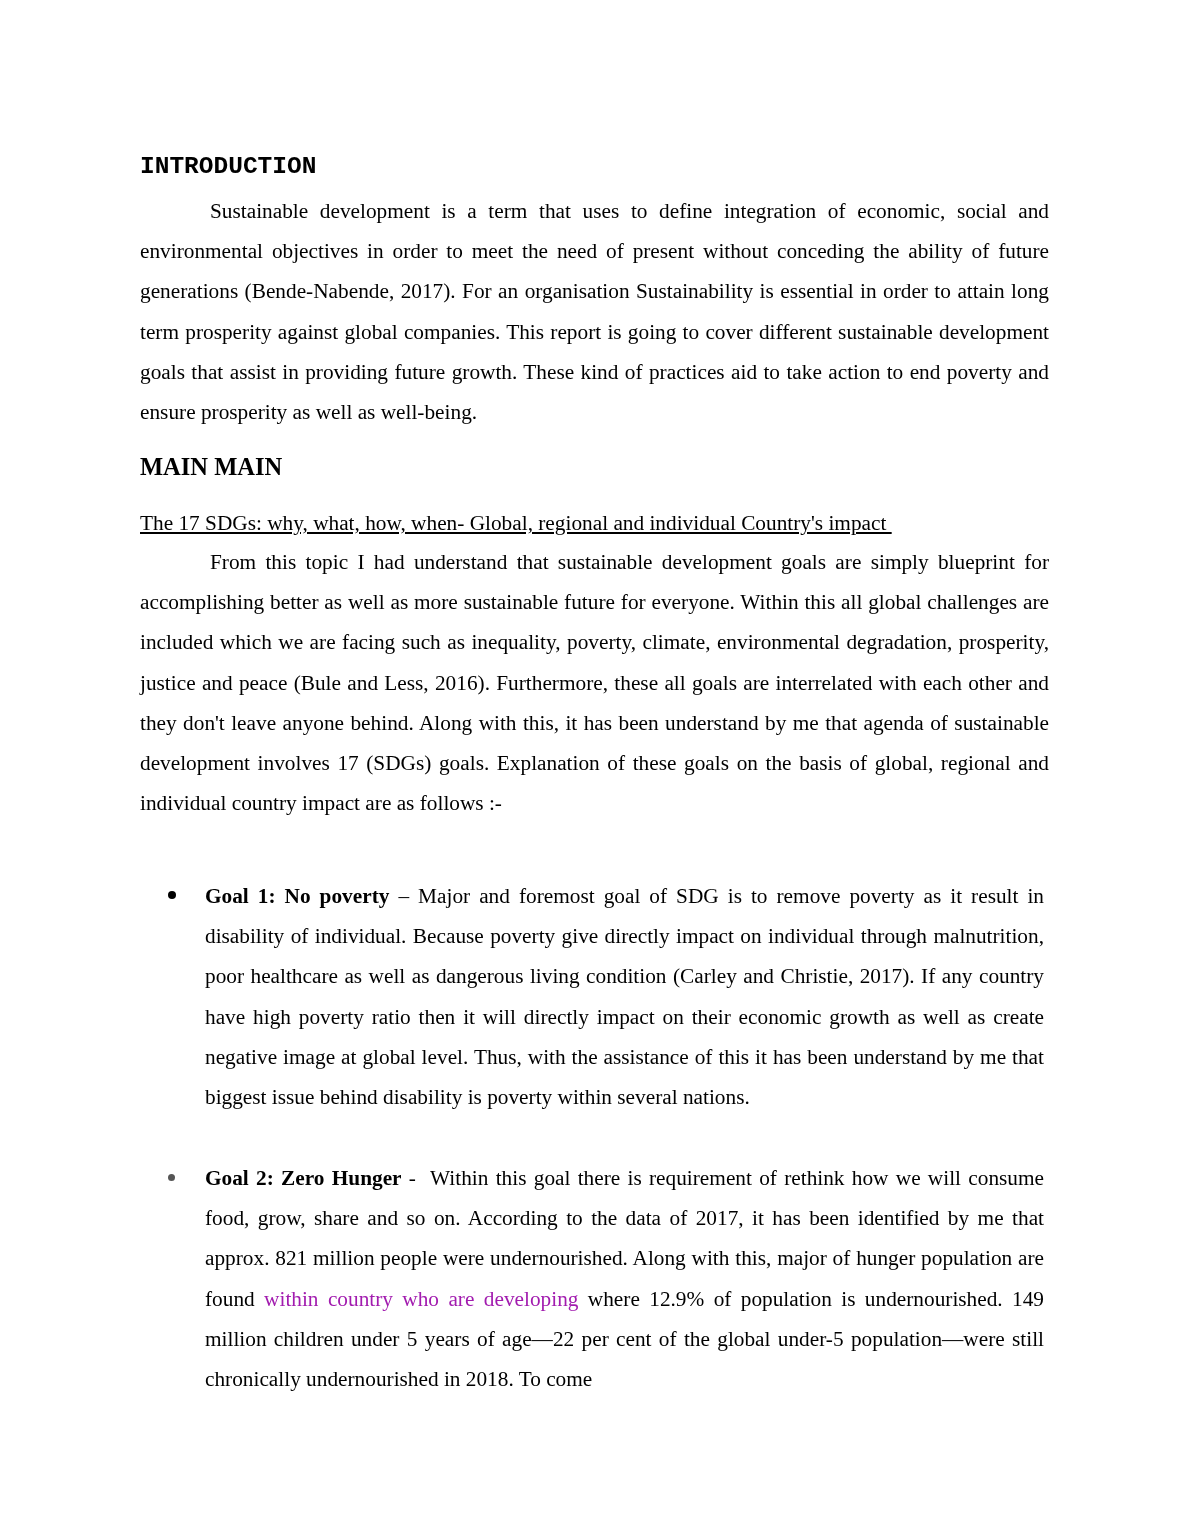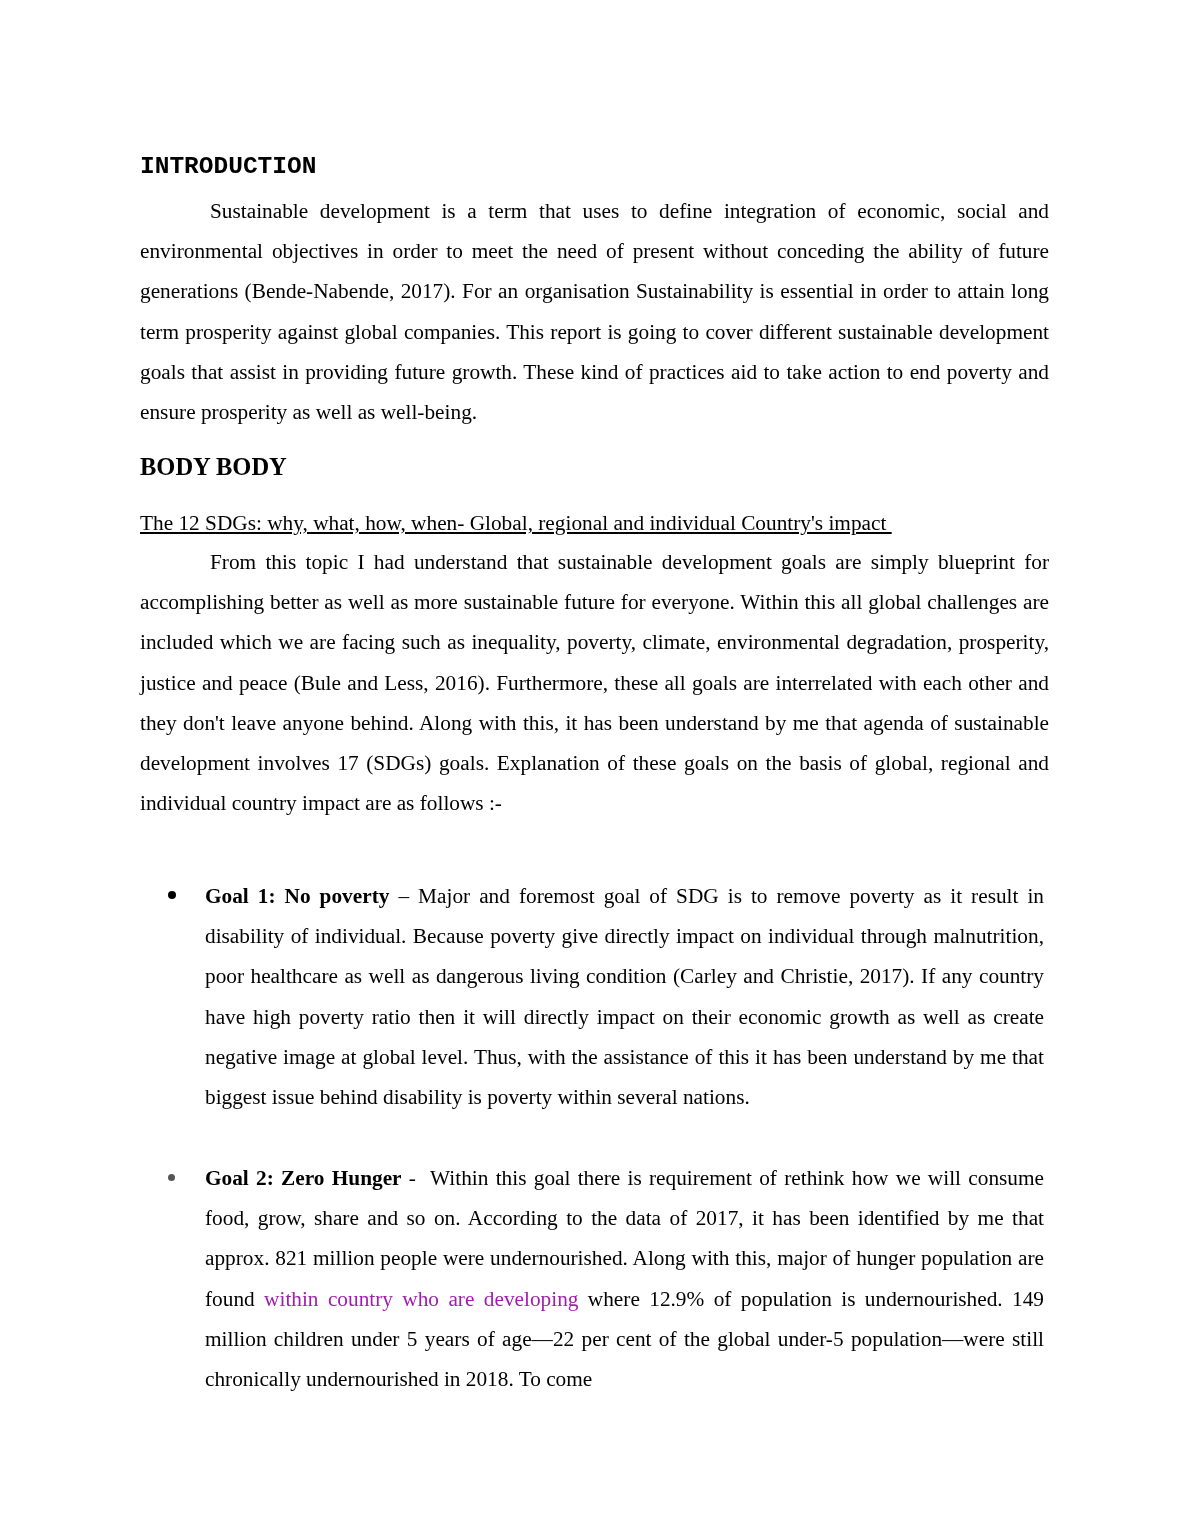--- a/index.html
+++ b/index.html
@@ -71,23 +71,23 @@
   </style>
 </head>
 <body>
 
 <div class="page">
 
   <h1 class="heading" style="top:152px;font-family:Liberation Mono, monospace;">INTRODUCTION</h1>
 
   <p class="para indent" style="top:191px;">Sustainable development is a term that uses to define integration of economic, social and environmental objectives in order to meet the need of present without conceding the ability of future generations (Bende-Nabende, 2017). For an organisation Sustainability is essential in order to attain long term prosperity against global companies. This report is going to cover different sustainable development goals that assist in providing future growth. These kind of practices aid to take action to end poverty and ensure prosperity as well as well-being.</p>
 
-  <h1 class="heading" style="top:452px;">BODY BODY</h1>
+  <h1 class="heading" style="top:452px;">MAIN MAIN</h1>
 
-  <p class="subheading" style="top:508px;">The 12 SDGs: why, what, how, when- Global, regional and individual Country's impact </p>
+  <p class="subheading" style="top:508px;">The 17 SDGs: why, what, how, when- Global, regional and individual Country's impact </p>
 
   <p class="para indent" style="top:542px;">From this topic I had understand that sustainable development goals are simply blueprint for accomplishing better as well as more sustainable future for everyone. Within this all global challenges are included which we are facing such as inequality, poverty, climate, environmental degradation, prosperity, justice and peace (Bule and Less, 2016). Furthermore, these all goals are interrelated with each other and they don't leave anyone behind. Along with this, it has been understand by me that agenda of sustainable development involves 17 (SDGs) goals. Explanation of these goals on the basis of global, regional and individual country impact are as follows :-</p>
 
   <div class="bullet-item" style="top:864px;">
     <span class="bullet b1"></span>
     <span class="goal-title">Goal 1: No poverty</span><span> – </span><span>Major and foremost goal of SDG is to remove poverty as it result in disability of individual. Because poverty give directly impact on individual through malnutrition, poor healthcare as well as dangerous living condition (Carley and Christie, 2017). If any country have high poverty ratio then it will directly impact on their economic growth as well as create negative image at global level. Thus, with the assistance of this it has been understand by me that biggest issue behind disability is poverty within several nations.</span>
   </div>
 
   <div class="bullet-item" style="top:1146px;">
     <span class="bullet b2"></span>

